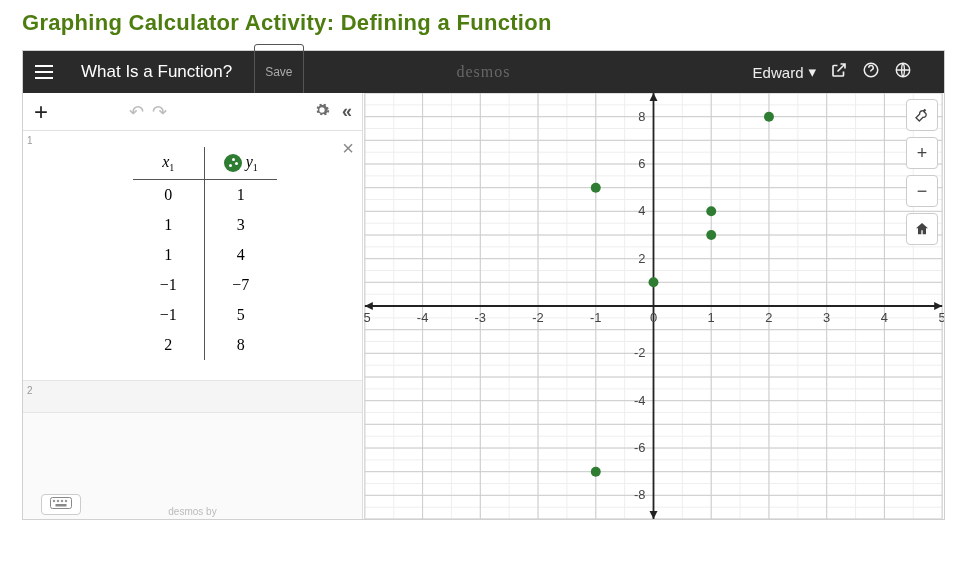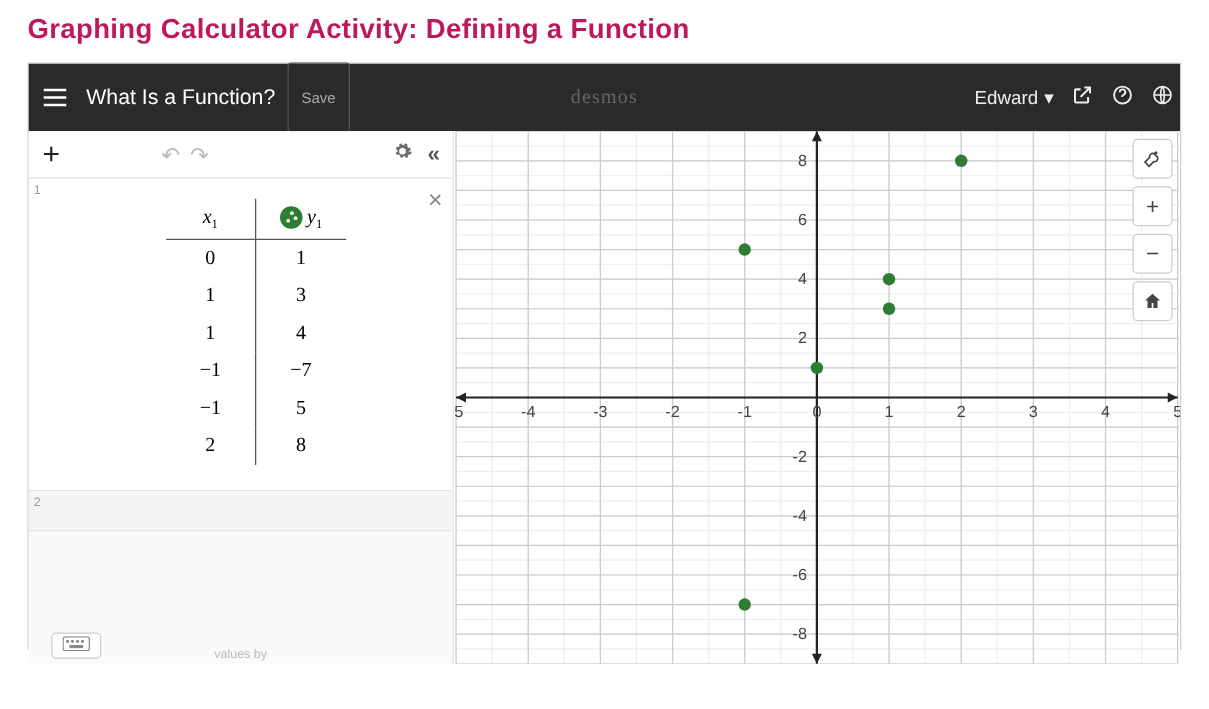--- a/index.html
+++ b/index.html
@@ -1,28 +1,28 @@
 <!DOCTYPE html>
 <html><head>
 <meta charset="utf-8">
 <style>
 * { box-sizing: border-box; margin: 0; padding: 0; }
 body { font-family: Arial, Helvetica, sans-serif; background: #fff; width: 967px; height: 567px; overflow: hidden; }
 .page { padding: 10px 22px 0 22px; }
-.title { color: #be185d; font-size: 22px; font-weight: bold; font-family: 'Arial Narrow', Arial, sans-serif; font-stretch: condensed; letter-spacing: 0.3px; margin-bottom: 14px; }
+.title { color: #4d7c0f; font-size: 22px; font-weight: bold; font-family: 'Arial Narrow', Arial, sans-serif; font-stretch: condensed; letter-spacing: 0.3px; margin-bottom: 14px; }
 .subtitle { font-family: 'Arial Narrow', Arial, sans-serif; font-stretch: condensed; font-size: 16px; font-weight: bold; color: #222; margin-bottom: 12px; }
 .app { border: 1px solid #d0d0d0; height: 470px; position: relative; background: #fff; }
-.topbar { height: 54px; background: #2a2a2a; display: flex; align-items: center; color: #fff; position: relative; }
+.topbar { height: 42px; background: #2a2a2a; display: flex; align-items: center; color: #fff; position: relative; gap: 12px; }
 .hamburger { width: 42px; height: 42px; display: flex; align-items: center; justify-content: center; cursor: pointer; }
 .hamburger-lines { width: 18px; height: 14px; display: flex; flex-direction: column; justify-content: space-between; }
 .hamburger-lines span { height: 2px; background: #fff; display: block; }
 .doc-title { font-size: 17px; font-weight: 500; margin-left: 4px; }
 .save-btn { margin-left: 10px; padding: 20px 10px; border: 1px solid #555; color: #aaa; background: transparent; font-size: 12px; border-radius: 3px; cursor: pointer; }
 .brand { position: absolute; left: 50%; transform: translateX(-50%); font-family: Georgia, serif; font-size: 16px; color: #666; letter-spacing: 1px; }
-.right-tools { margin-left: auto; display: flex; gap: 14px; padding-right: 5px; }
+.right-tools { margin-left: auto; display: flex; gap: 14px; padding-right: 32px; }
 .user { font-size: 15px; color: #eee; display: flex; align-items: center; gap: 5px; cursor: pointer; }
 .icon-btn { color: #eee; cursor: pointer; }
 .body-area { display: flex; height: calc(100% - 42px); }
 .sidebar { width: 340px; border-right: 1px solid #ddd; background: #fafafa; position: relative; display: flex; flex-direction: column; }
 .sidebar-tools { height: 38px; display: flex; align-items: center; border-bottom: 1px solid #e0e0e0; background: #fff; }
 .add-btn { width: 36px; font-size: 24px; color: #222; text-align: center; cursor: pointer; }
 .undo-redo { margin-left: 70px; display: flex; gap: 8px; color: #bbb; }
 .undo-redo span { cursor: pointer; font-size: 18px; }
 .gear-icon { margin-left: auto; margin-right: 12px; color: #555; cursor: pointer; }
 .collapse-icon { font-size: 18px; color: #555; cursor: pointer; margin-right: 10px; font-weight: bold; }
@@ -155,21 +155,21 @@
         <span class="kb-toggle">
           <svg width="22" height="12" viewBox="0 0 22 12" fill="none" stroke="#888" stroke-width="1">
               <rect x="0.5" y="0.5" width="21" height="11" rx="2"></rect>
               <circle cx="4" cy="4" r="0.8" fill="#888"></circle>
               <circle cx="8" cy="4" r="0.8" fill="#888"></circle>
               <circle cx="12" cy="4" r="0.8" fill="#888"></circle>
               <circle cx="16" cy="4" r="0.8" fill="#888"></circle>
               <rect x="6" y="7.5" width="10" height="1.5" fill="#888"></rect>
             </svg>
         </span>
-        <div class="powered">values by</div>
+        <div class="powered">desmos by</div>
       </div>
 
       <div class="graph-area">
         <svg class="graph-svg" id="graph-svg" viewBox="0 0 580 428">
             <line x1="0" y1="0" x2="0" y2="428" stroke="#eee" stroke-width="1"></line>
             <line x1="29" y1="0" x2="29" y2="428" stroke="#eee" stroke-width="1"></line>
             <line x1="58" y1="0" x2="58" y2="428" stroke="#eee" stroke-width="1"></line>
             <line x1="87" y1="0" x2="87" y2="428" stroke="#eee" stroke-width="1"></line>
             <line x1="116" y1="0" x2="116" y2="428" stroke="#eee" stroke-width="1"></line>
             <line x1="145" y1="0" x2="145" y2="428" stroke="#eee" stroke-width="1"></line>

